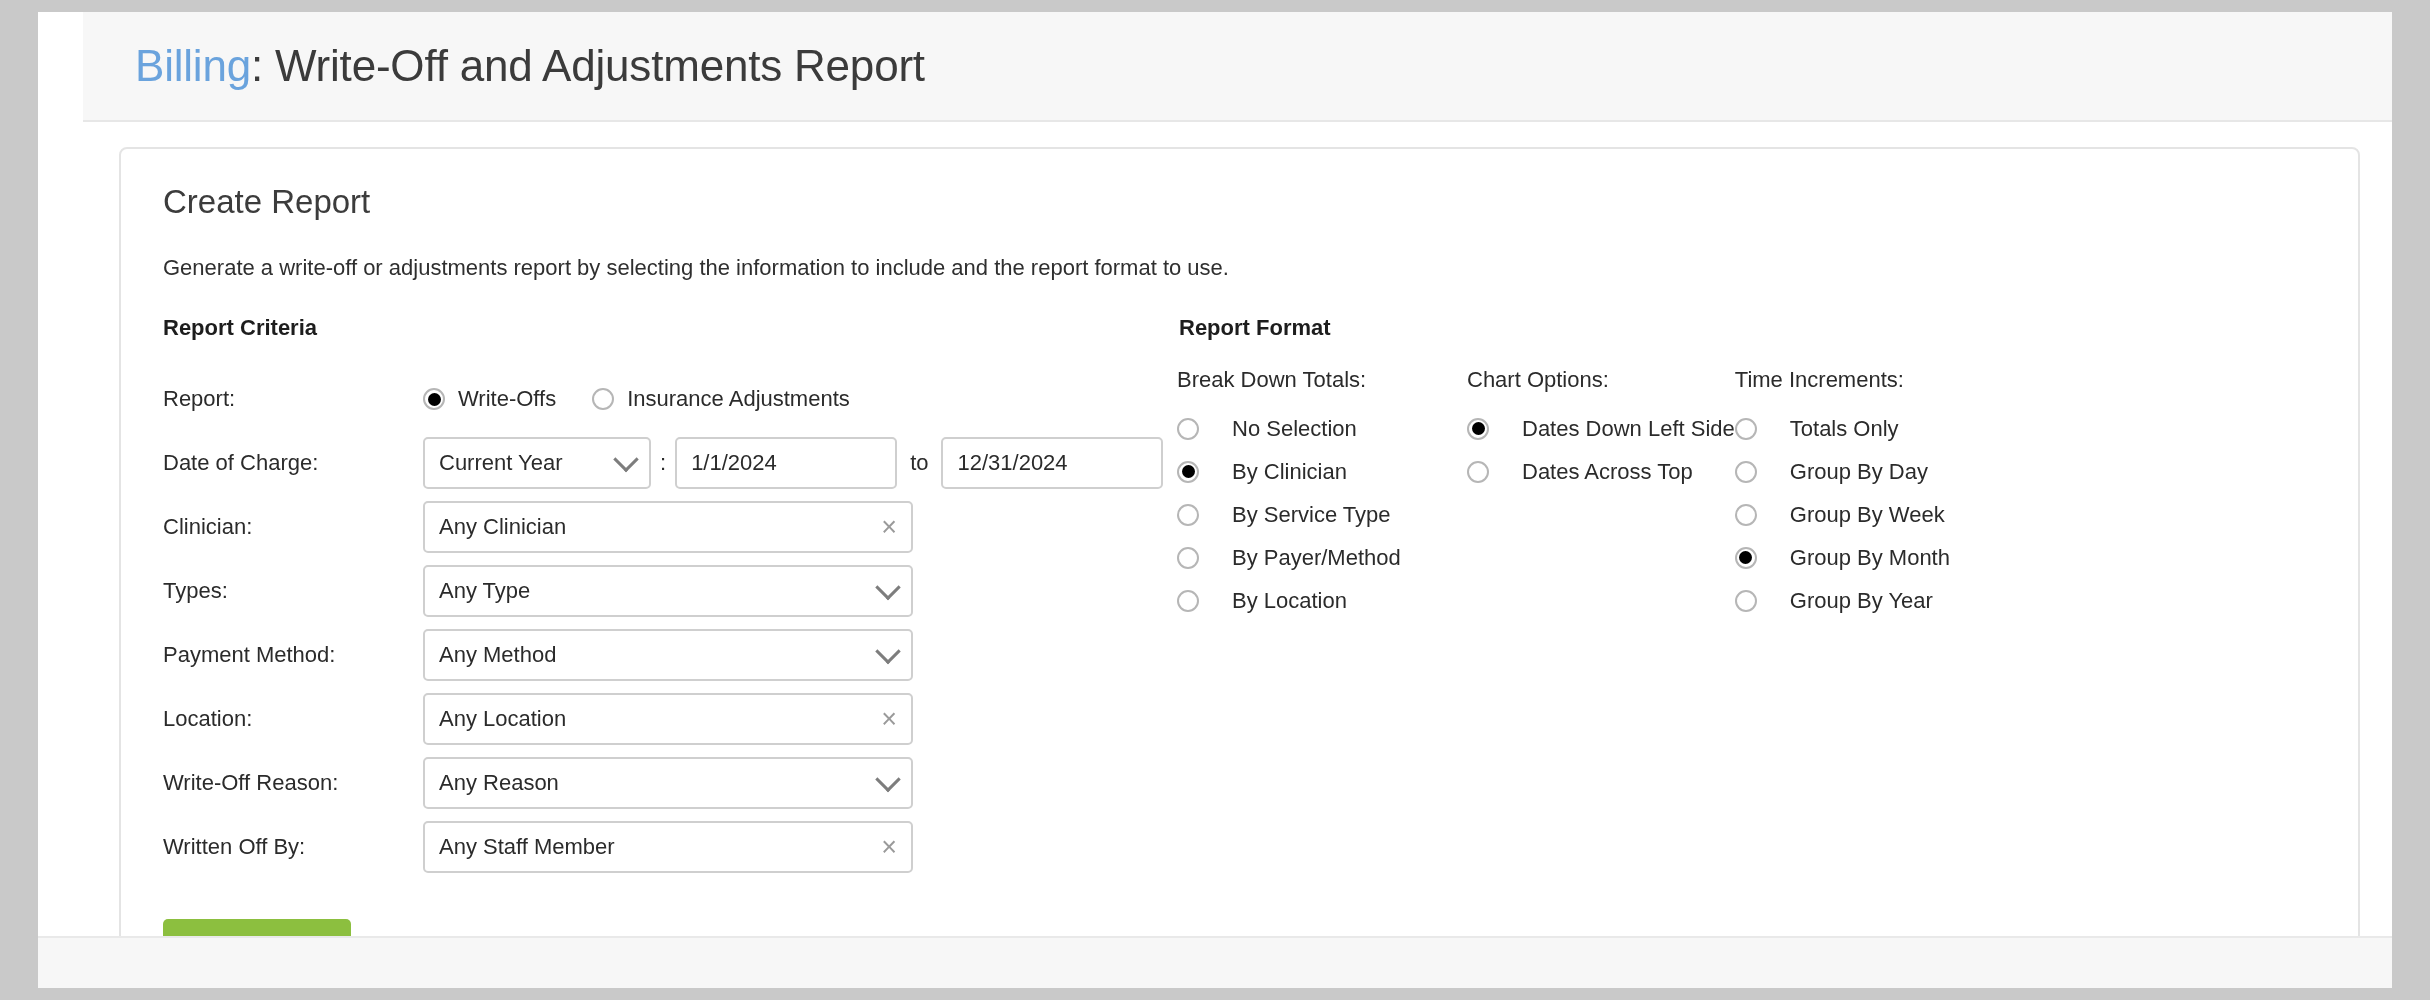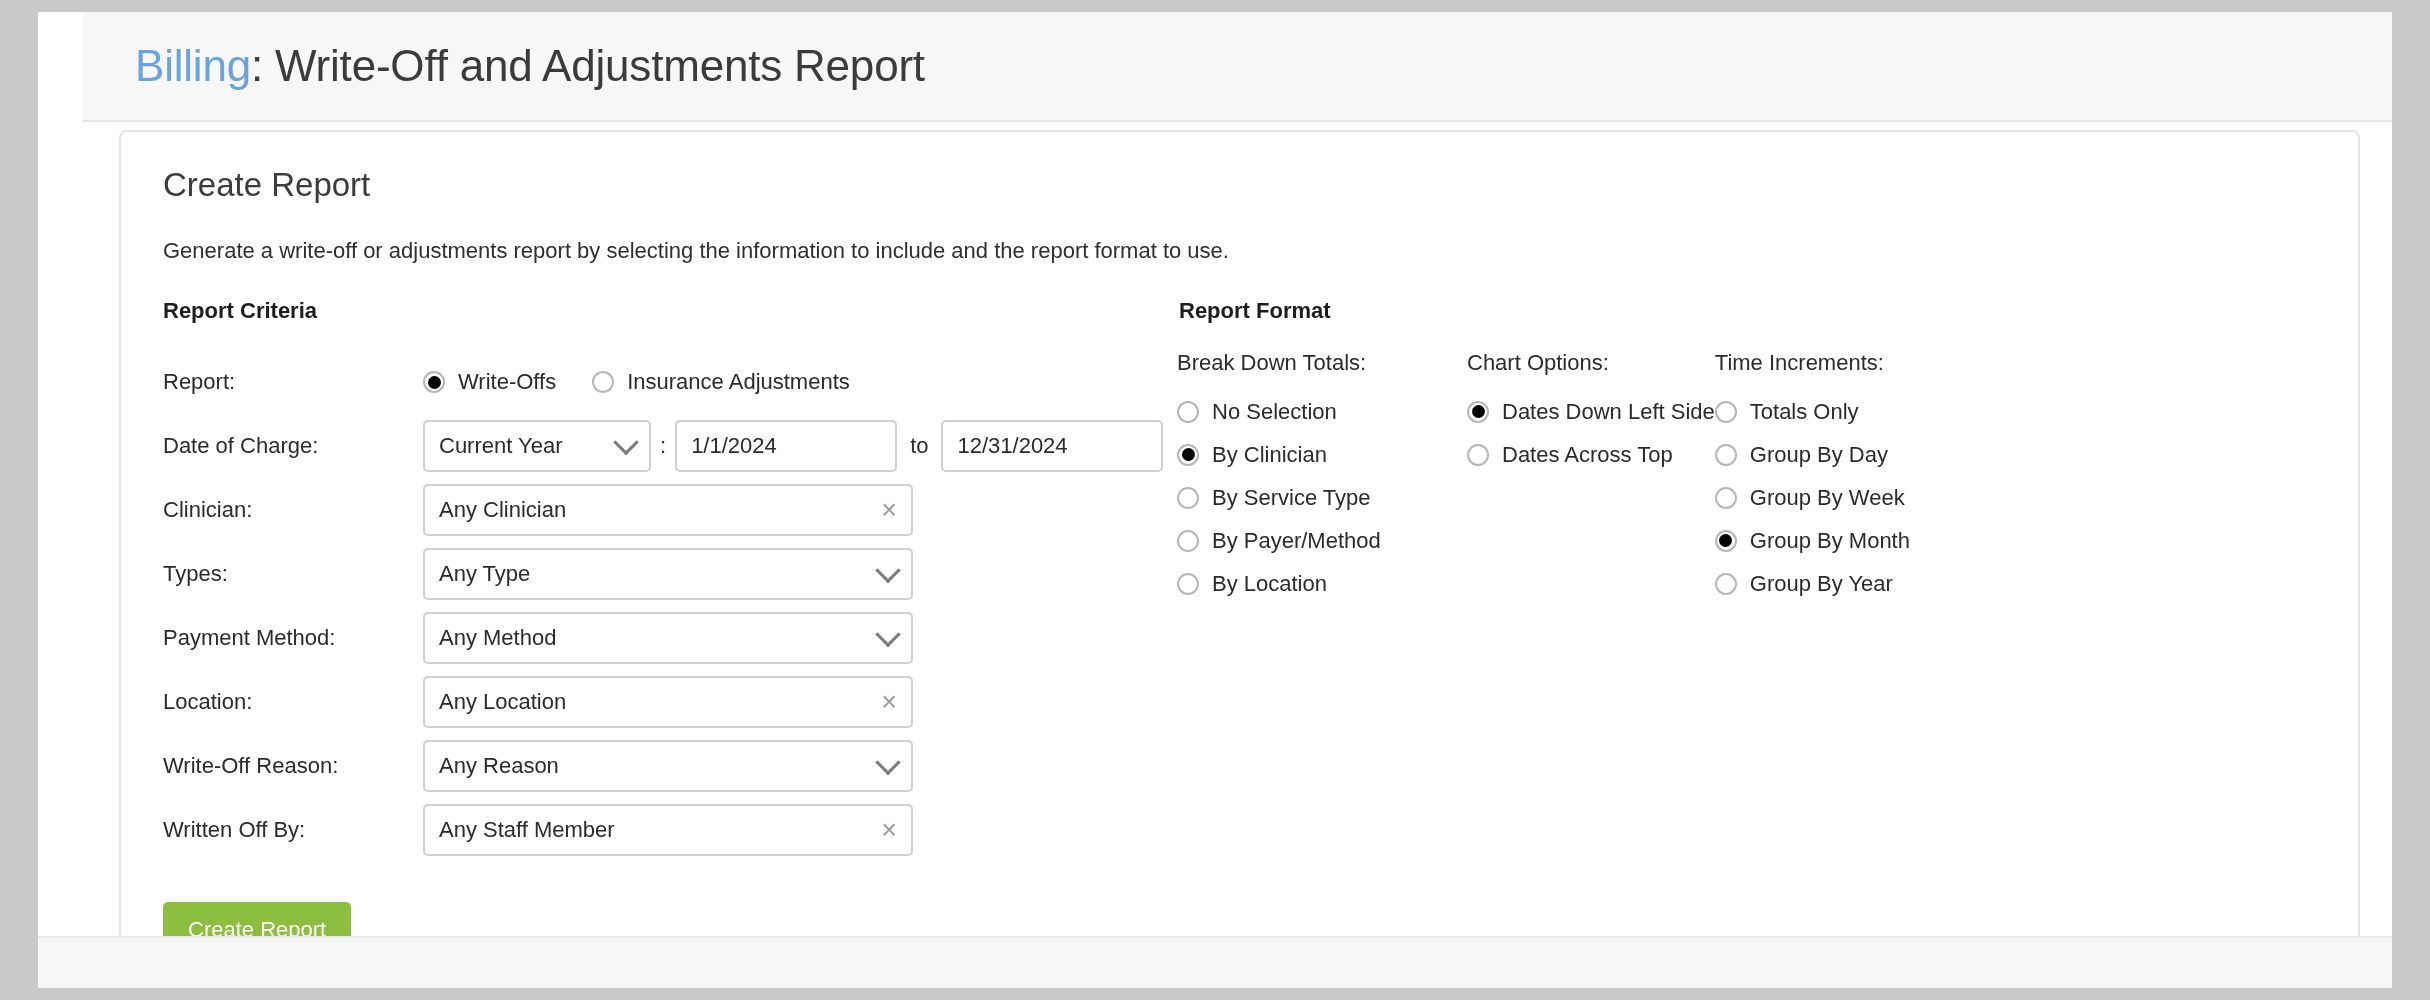--- a/index.html
+++ b/index.html
@@ -33,21 +33,21 @@
   .page-title {
     font-size: 44px;
     color: #3b3b3b;
     font-weight: 400;
     letter-spacing: -0.2px;
     white-space: nowrap;
   }
   .page-title .crumb-link { color: #6aa3dd; }
   
   .card {
-    margin: 8px 32px 0 36px;
+    margin: 25px 32px 0 36px;
     background: #ffffff;
     border: 2px solid #e4e4e4;
     border-radius: 8px;
     padding: 30px 40px 44px 40px;
     height: 820px;
   }
   .card-title {
     font-size: 33px;
     color: #3c3c3c;
     font-weight: 400;
@@ -156,20 +156,21 @@
     color: #2b2b2b;
     margin-bottom: 14px;
     white-space: nowrap;
   }
   .fmt-opt {
     display: flex;
     align-items: center;
     height: 43px;
     cursor: pointer;
     white-space: nowrap;
+    gap: 20px;
   }
   .fmt-opt .rlabel { font-size: 22px; color: #2b2b2b; }
   
   .btn-create {
     margin-top: 40px;
     margin-left: 2px;
     display: inline-block;
     background: #8cbf3f;
     color: #ffffff;
     font-size: 22px;

